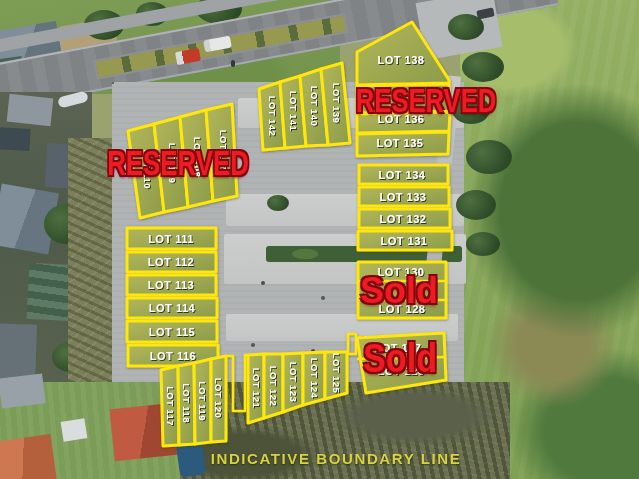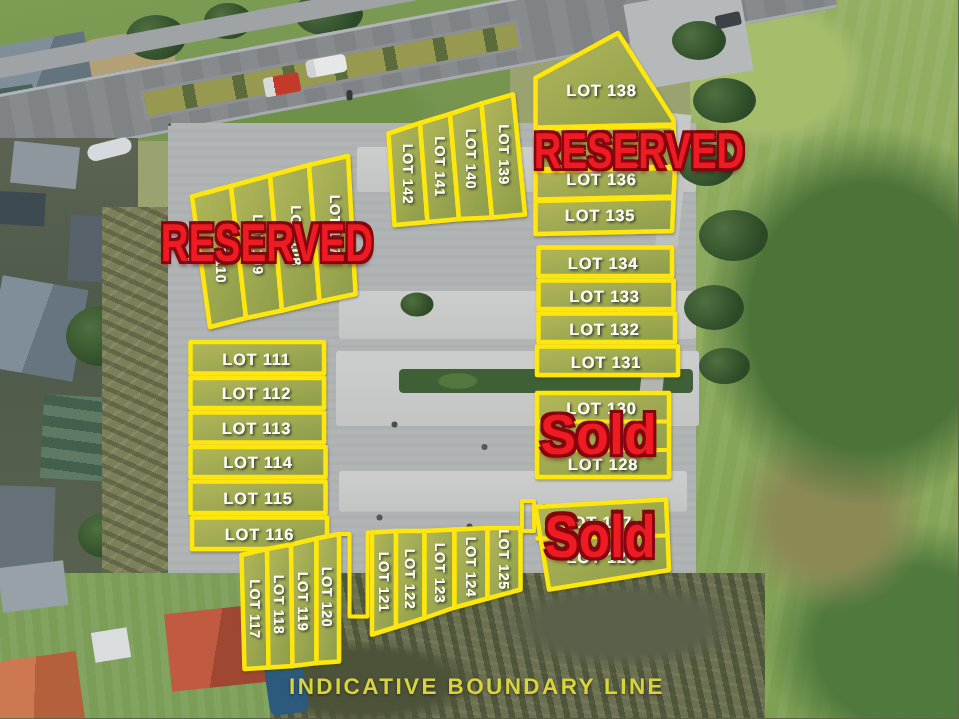--- a/index.html
+++ b/index.html
@@ -251,14 +251,14 @@
       <text class="lot-tv" transform="translate(314,378) rotate(90)" dy="0.35em">LOT 124</text>
       <text class="lot-tv" transform="translate(336,373) rotate(90)" dy="0.35em">LOT 125</text>
     </g>
   </svg>
 
   <div class="status" style="left:178px;top:163px;font-size:34px;transform:translate(-50%,-50%) scaleX(0.76) scaleY(1.05);">RESERVED</div>
   <div class="status" style="left:426px;top:101px;font-size:32px;transform:translate(-50%,-50%) scaleX(0.80) scaleY(1.05);">RESERVED</div>
   <div class="status" style="left:399px;top:290px;font-size:36px;transform:translate(-50%,-50%) scaleY(1.05);">Sold</div>
   <div class="status" style="left:400px;top:359px;font-size:38px;transform:translate(-50%,-50%) scaleX(0.9) scaleY(1.05);">Sold</div>
 
-  <div class="note" style="left:318px;top:458px;text-align:center;">INDICATIVE BOUNDARY LINE</div>
+  <div class="note" style="left:336px;top:458px;text-align:center;">INDICATIVE BOUNDARY LINE</div>
 </div>
 
 </body></html>

